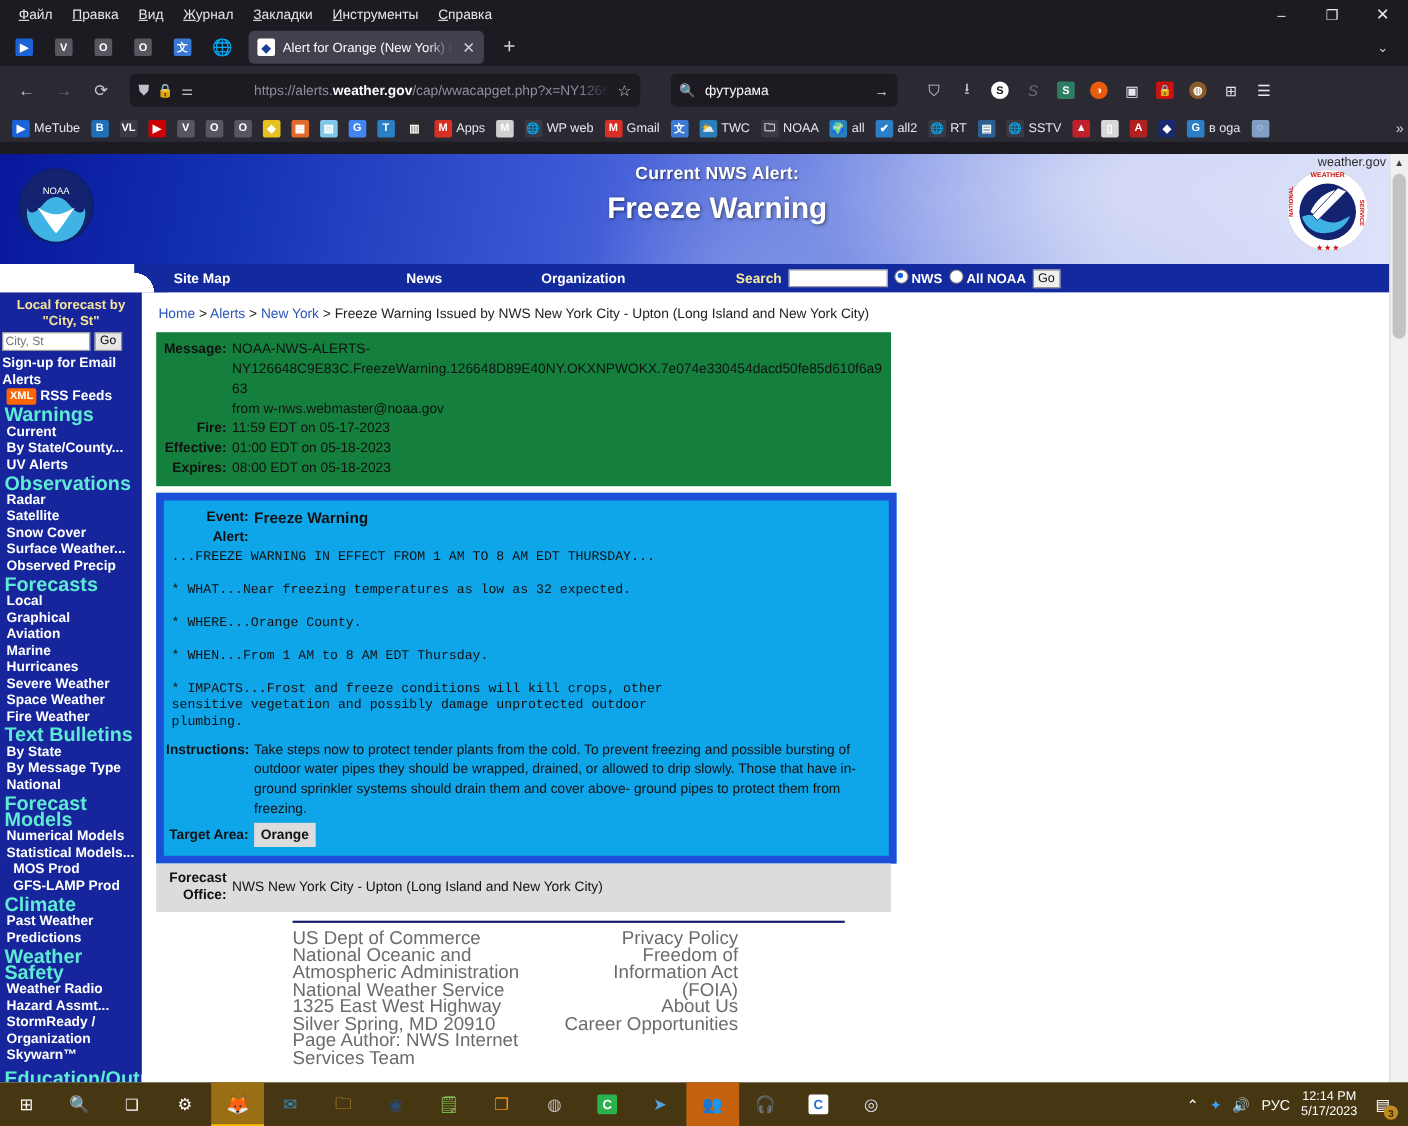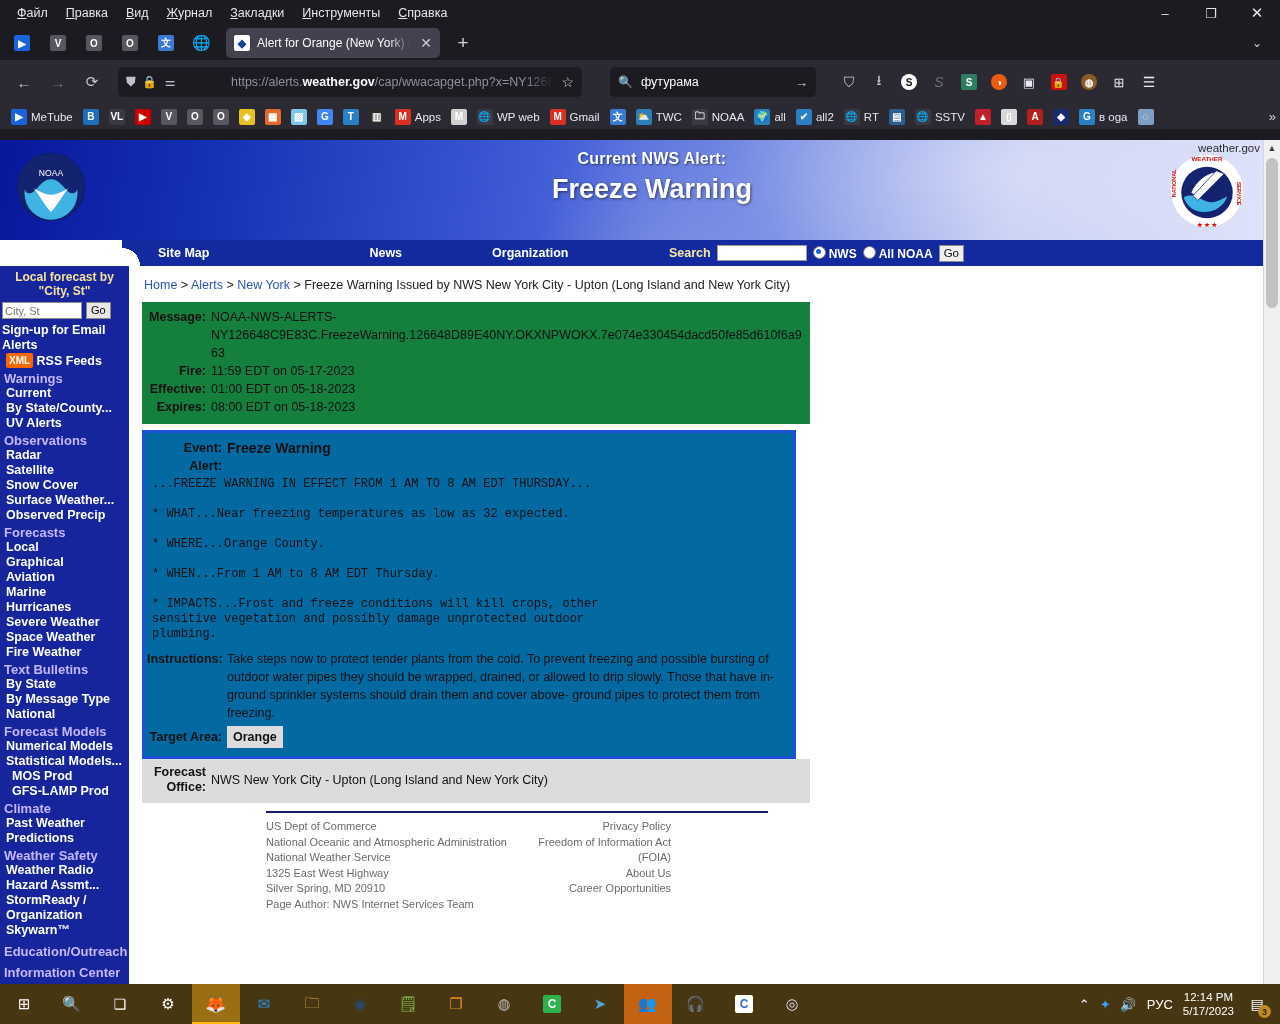--- a/index.html
+++ b/index.html
@@ -85,43 +85,43 @@
   .radio.on{background:#ffffff;}
   .radio.on:after{content:"";position:absolute;left:2px;top:2px;width:5px;height:5px;border-radius:50%;background:#1d64e0;}
   .radlabel{color:#ffffff;font-size:12px;font-weight:bold;margin-left:3px;}
   .gobtn{background:#efefef;border:1px solid #8a8a8a;font-size:11.5px;padding:0 4px;line-height:15px;color:#111;}
 
   .sidebar{position:absolute;left:0;top:126px;width:129px;bottom:0;background:#16259b;padding:0 0 4px 0;}
   .sb-head{color:#f5e29a;font-size:12px;font-weight:bold;text-align:center;line-height:14px;padding:4px 4px 2px;}
   .sb-form{display:flex;gap:4px;padding:2px 4px 4px 2px;align-items:center;}
   .sb-form input{width:74px;height:15px;font-size:11px;border:1px solid #8f8f8f;padding:0 2px;}
   .sb-form .gob{background:#e6e6e6;border:1px solid #8a8a8a;font-size:11px;padding:0 4px;line-height:15px;}
-  .sb-sec{color:#c4b5fd;font-size:13px;font-weight:bold;padding:2px 2px 0 4px;line-height:15px;}
+  .sb-sec{color:#5eead4;font-size:18px;font-weight:bold;padding:2px 2px 0 4px;line-height:15px;}
   .sb-link{color:#ffffff;font-size:12.5px;font-weight:bold;padding:0 2px 0 6px;line-height:15px;white-space:nowrap;}
   .sb-link.ind{padding-left:12px;}
   .sb-link.top{padding-left:2px;}
   .xmlbadge{display:inline-block;background:#ff6600;color:#fff;font-size:10px;font-weight:bold;padding:0 3px;border-radius:2px;margin-left:4px;vertical-align:1px;}
 
   .content{position:absolute;left:129px;top:126px;right:16px;bottom:0;background:#ffffff;padding:0;}
   .breadcrumb{font-size:12.5px;color:#222;padding:12px 0 6px 15px;}
   .breadcrumb a{color:#2b55b7;text-decoration:none;}
   .msgbox{margin:4px 0 0 13px;width:664px;background:#15803d;padding:6px 2px 8px 2px;}
   .row{display:flex;font-size:12.5px;color:#111;line-height:18px;}
   .row .lbl{width:62px;min-width:62px;text-align:right;font-weight:bold;padding-right:5px;}
   .row .val{flex:1;word-break:break-all;}
-  .alertbox{margin:6px 0 0 13px;width:646px;border:3px solid #1d4ed8;background:#0369a1;padding:6px 0 8px 2px;}
+  .alertbox{margin:6px 0 0 13px;width:646px;border:7px solid #1d4ed8;background:#0ea5e9;padding:6px 11px 8px 2px;}
   .arow{display:flex;font-size:12.5px;color:#111;line-height:18px;}
   .arow .lbl{width:75px;min-width:75px;text-align:right;font-weight:bold;padding-right:5px;}
   .eventname{font-size:14px;font-weight:bold;}
   .alerttext{font-family:"Liberation Mono", monospace;font-size:12px;line-height:15px;white-space:pre;color:#111;padding-left:5px;margin-top:2px;}
   .targetchip{background:#dcdcdc;font-size:12.5px;font-weight:bold;padding:2px 6px;display:inline-block;}
   .forecastbox{margin:0 0 0 13px;width:664px;background:#dcdcdc;padding:6px 2px 8px 2px;}
   .forecastbox .lbl{width:62px;min-width:62px;text-align:right;font-weight:bold;padding-right:5px;line-height:15px;}
   .hr{margin:8px 0 0 137px;width:502px;height:2px;background:#1a1a6e;}
-  .footer{display:flex;margin:6px 0 0 137px;font-size:11px;color:#6b6b6b;line-height:15.5px;}
+  .footer{display:flex;margin:6px 0 0 137px;font-size:17px;color:#6b6b6b;line-height:15.5px;}
   .fcol1{width:245px;}
   .fcol2{width:100px;}
   .fcol3{width:160px;}
   .fcol3{text-align:right;}
   .fcolmid{display:flex;width:260px;justify-content:space-between;}
 
   
   .taskbar{position:absolute;left:0;top:984px;width:1280px;height:40px;background:#463612;display:flex;align-items:center;}
   .tbicon{width:48px;height:40px;display:flex;align-items:center;justify-content:center;}
   .tbicon.active{background:#9a6f14;box-shadow:inset 0 -2px 0 #ffb900;}
@@ -460,20 +460,21 @@
       <span>&gt;</span>
       <span>Freeze Warning Issued by NWS New York City - Upton (Long Island and New York City)</span>
     </div>
 
     <div class="msgbox">
       <div class="row">
         <div class="lbl">Message:</div>
         <div class="val">
           <div>NOAA-NWS-ALERTS-</div>
           <div>NY126648C9E83C.FreezeWarning.126648D89E40NY.OKXNPWOKX.7e074e330454dacd50fe85d610f6a963</div>
+          <div>from w-nws.webmaster@noaa.gov</div>
         </div>
       </div>
       <div class="row">
         <div class="lbl">Fire:</div>
         <div class="val">11:59 EDT on 05-17-2023</div>
       </div>
       <div class="row">
         <div class="lbl">Effective:</div>
         <div class="val">01:00 EDT on 05-18-2023</div>
       </div>

